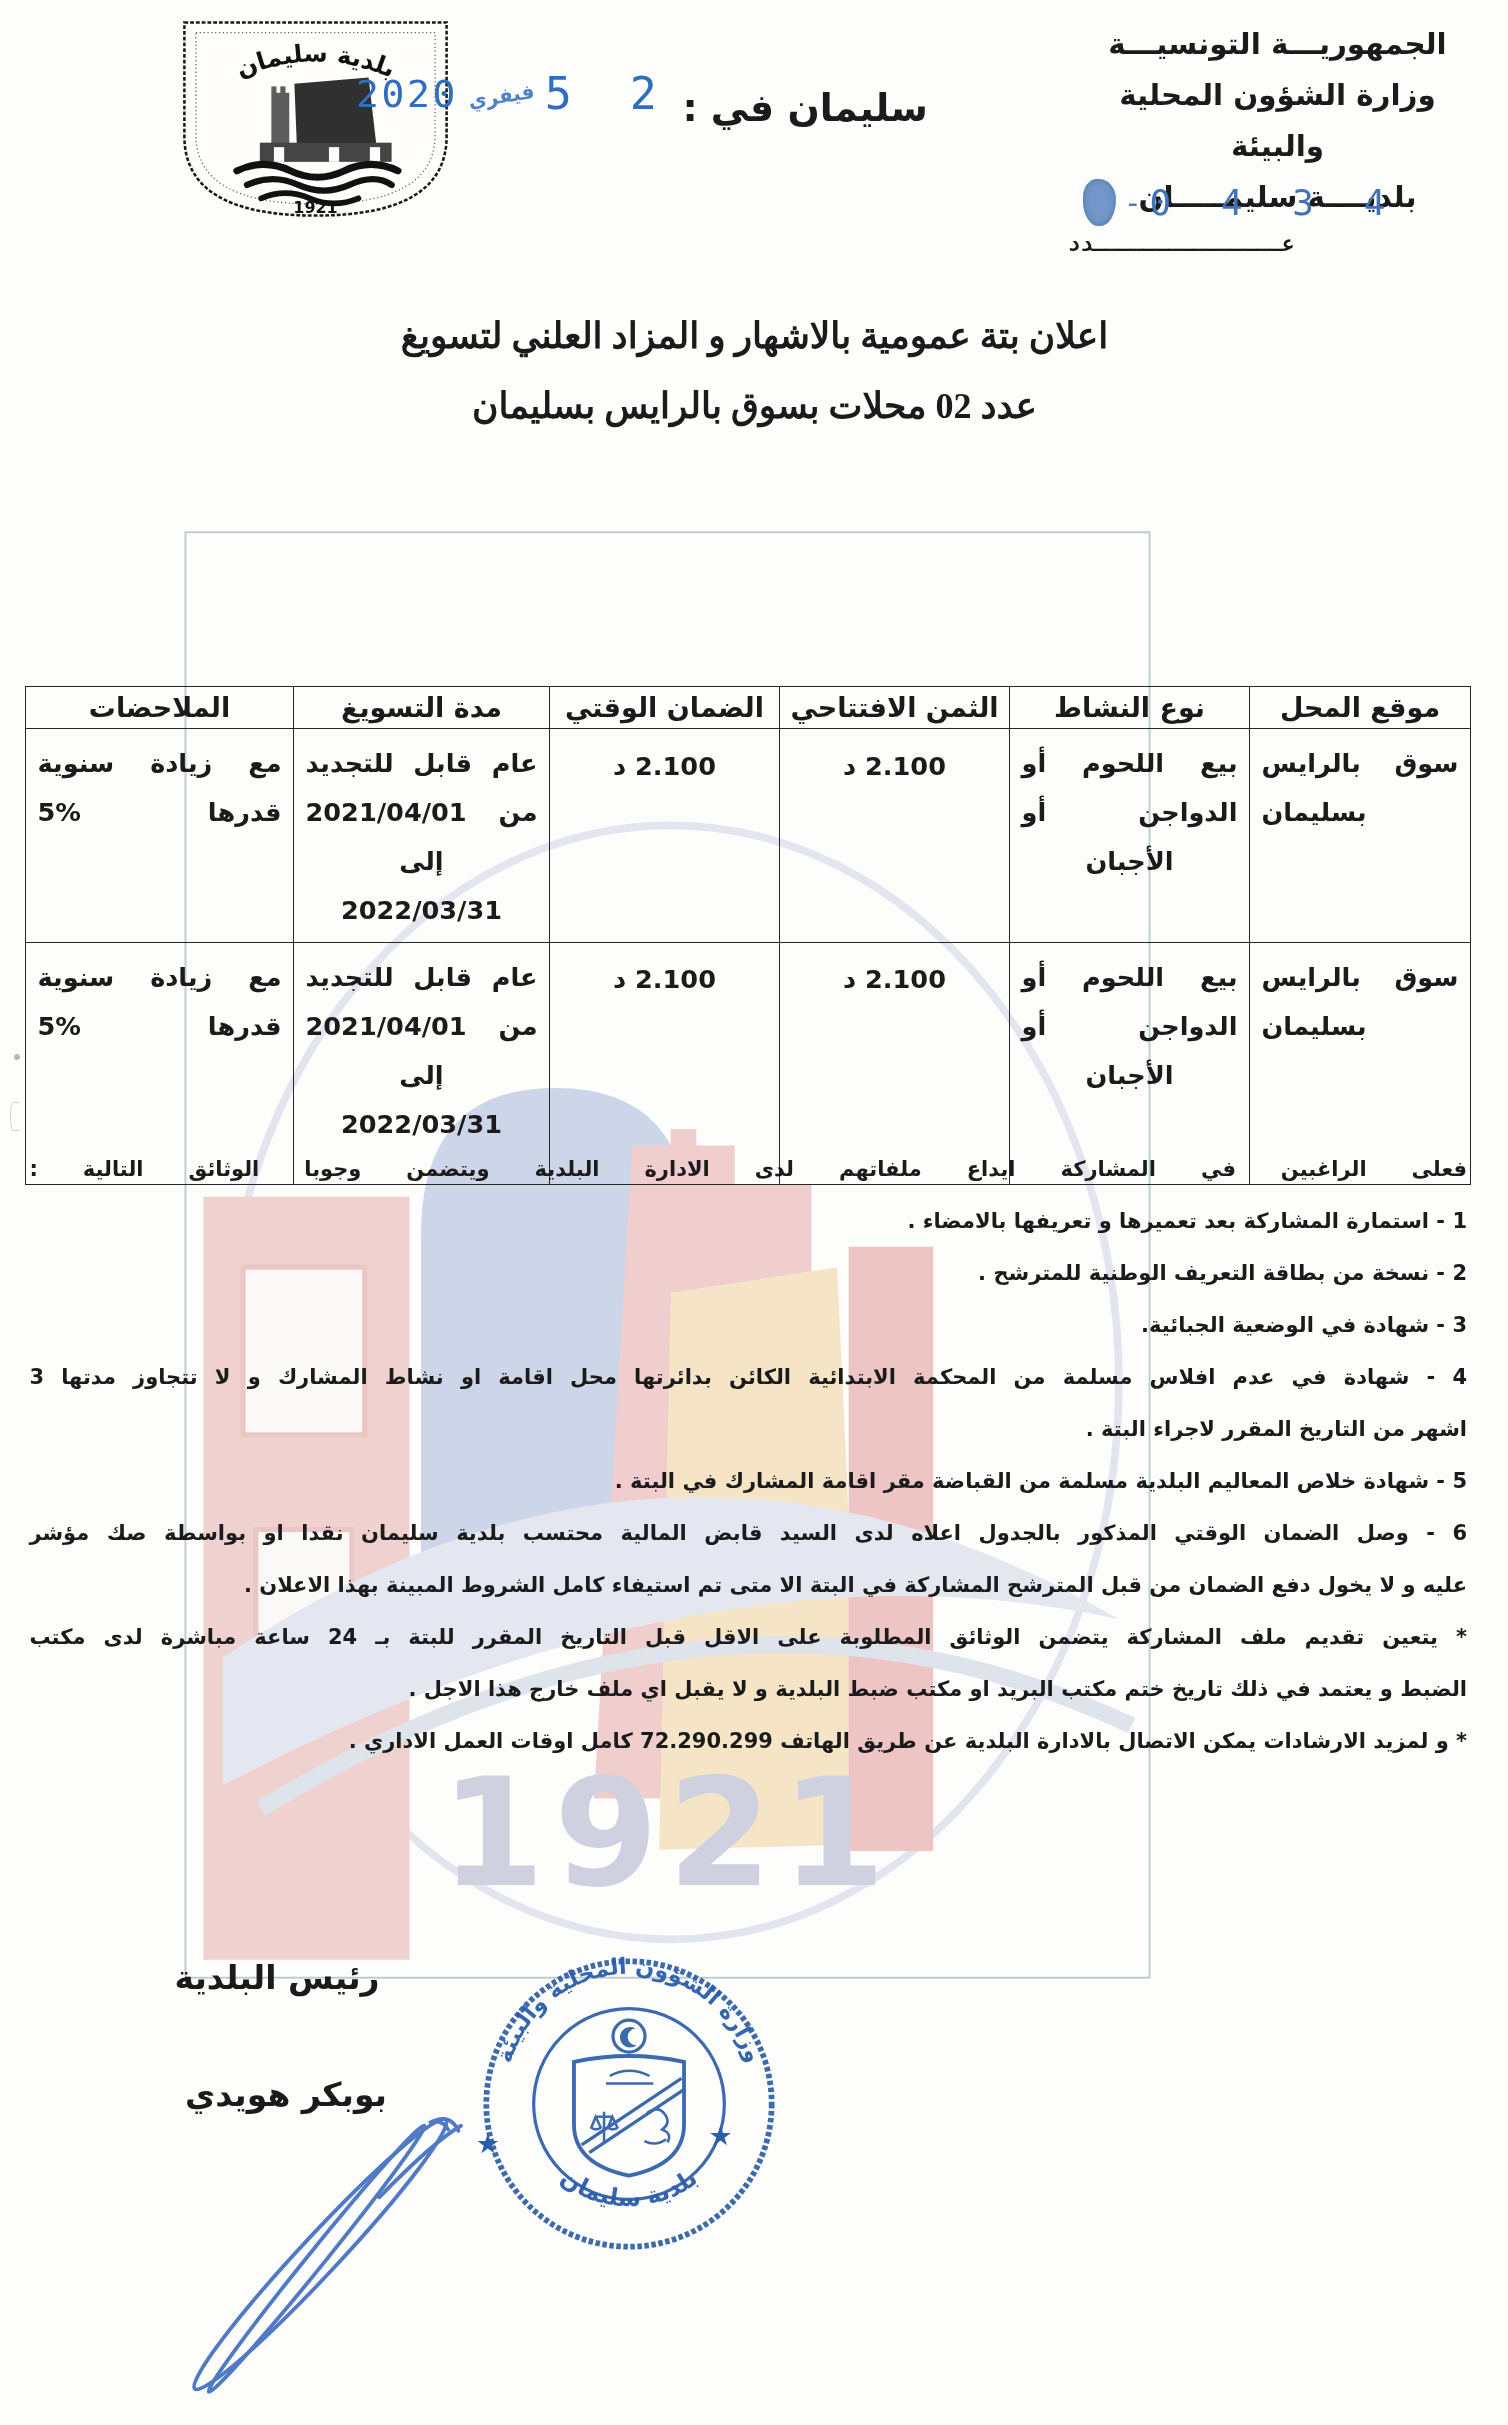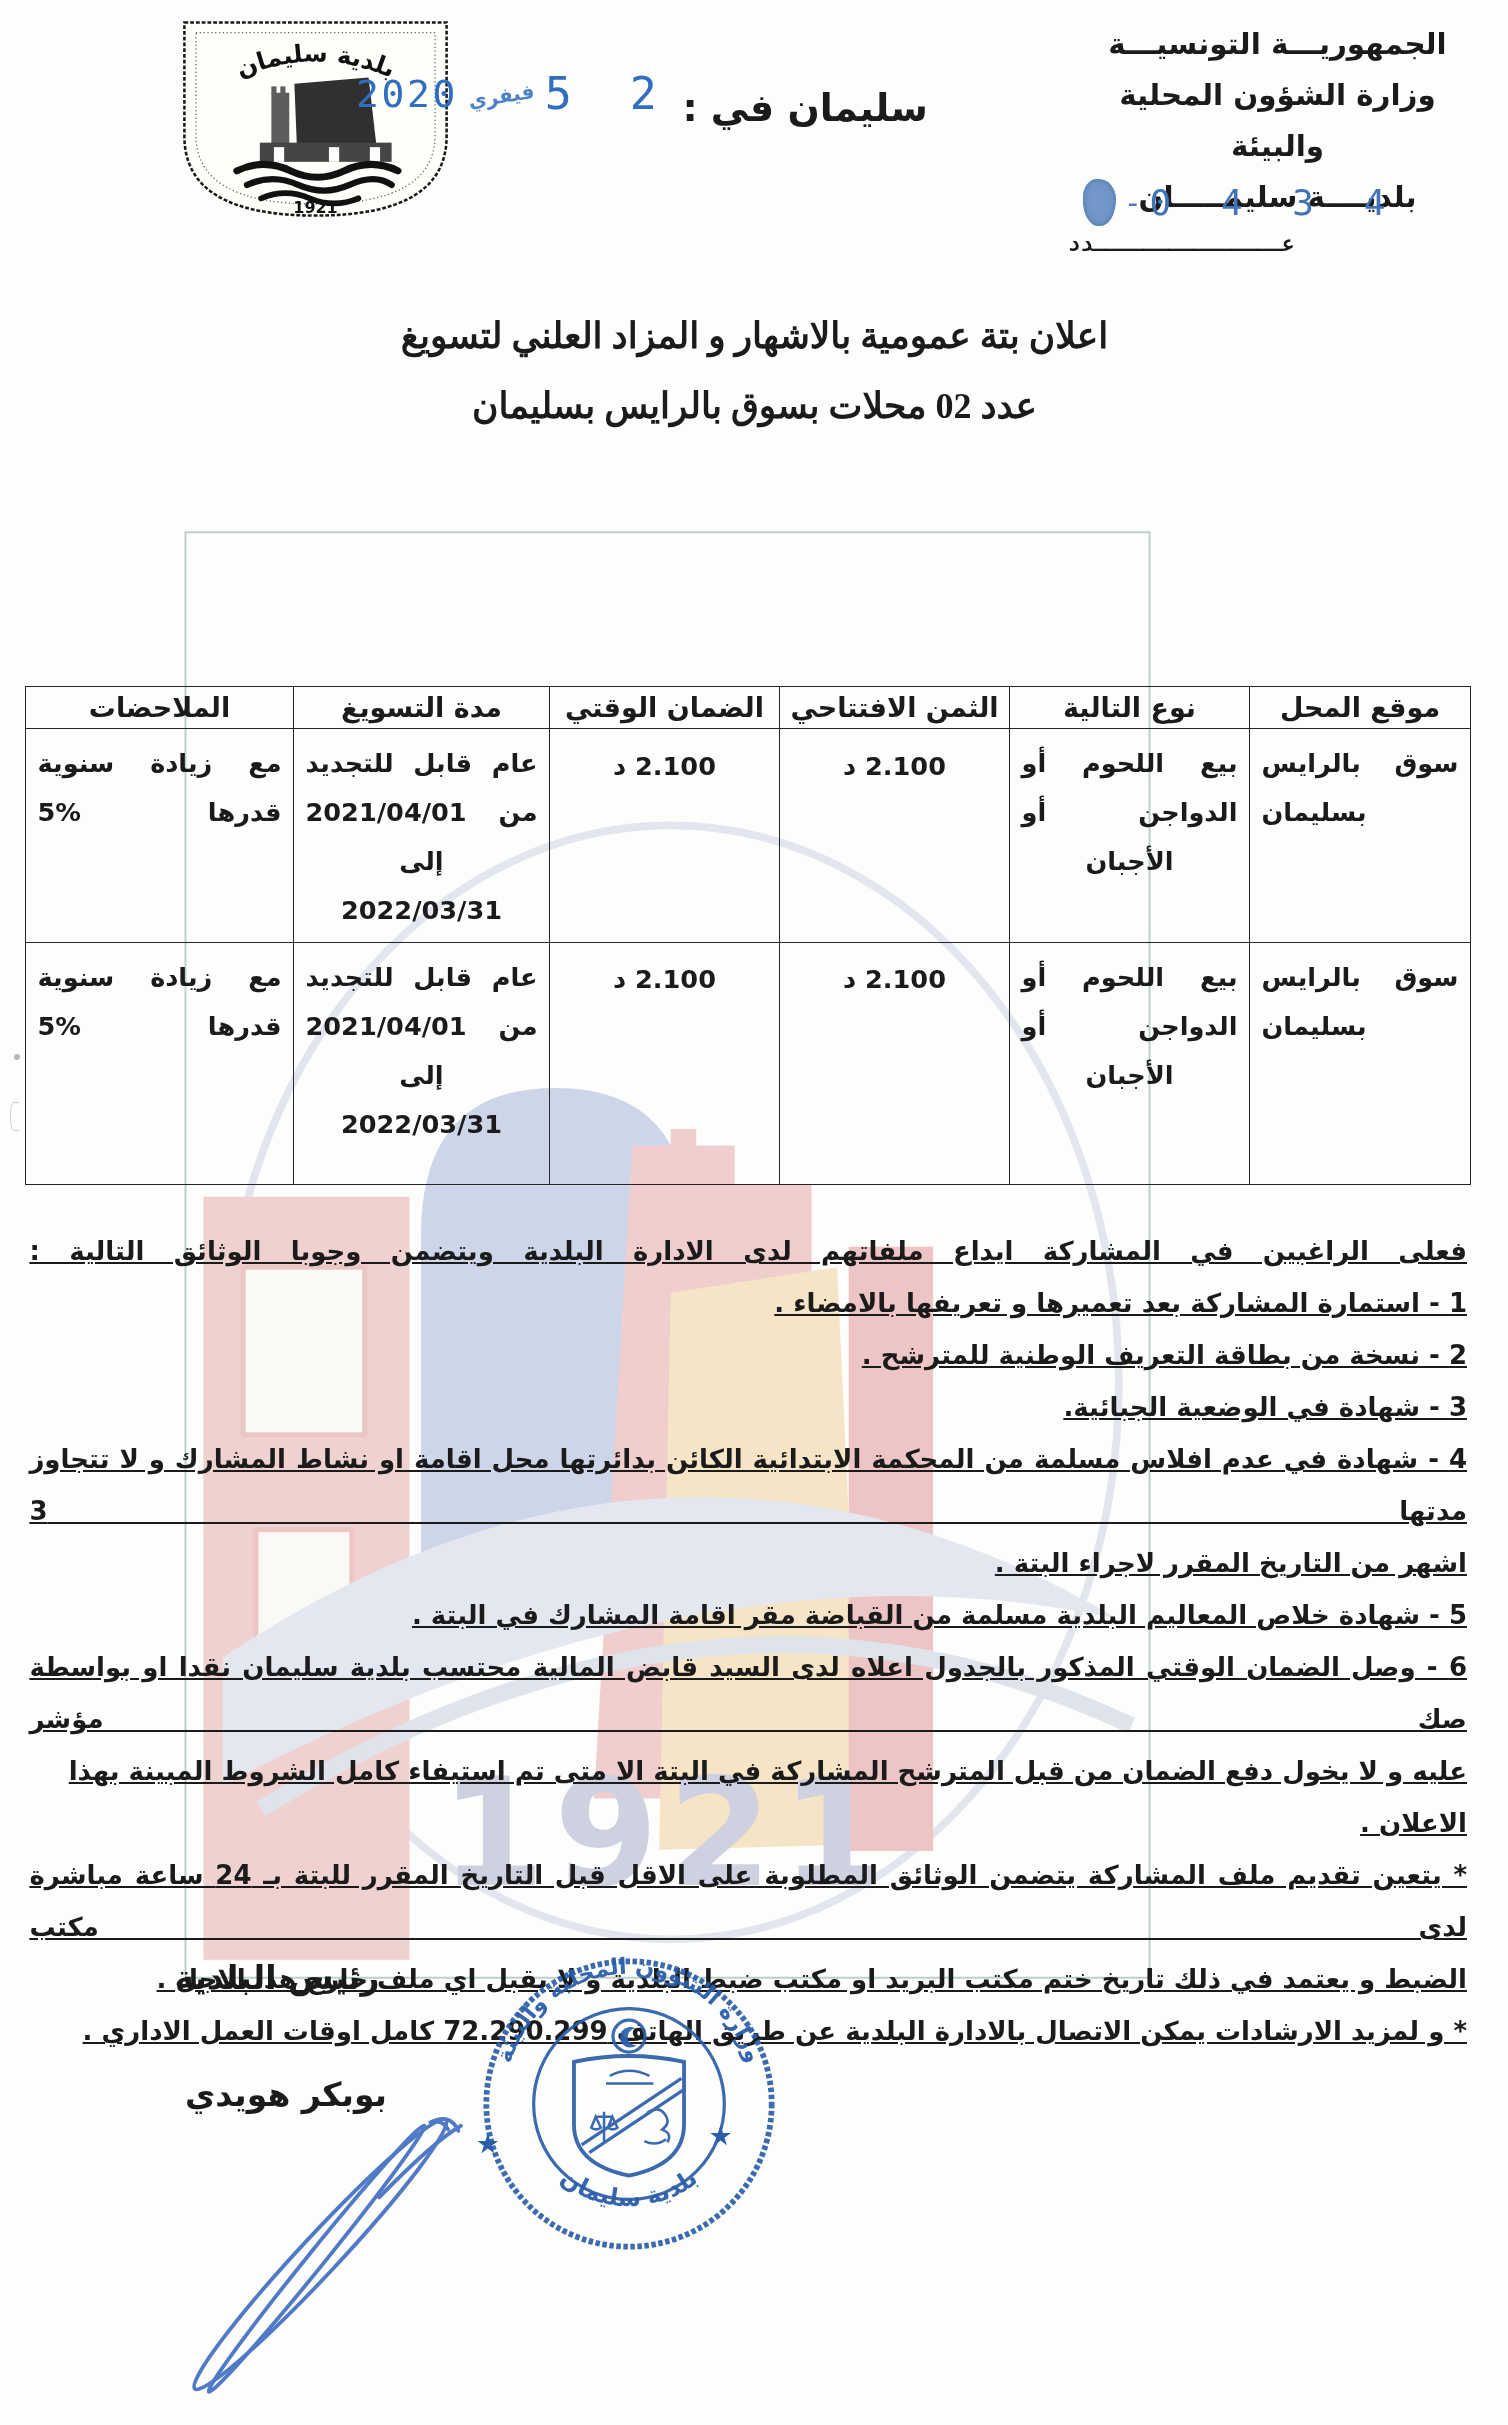--- a/index.html
+++ b/index.html
@@ -50,21 +50,21 @@
   .tb th { height:42px; text-align:center; font-size:27px; padding:3.8px 2.6px; vertical-align:middle; }
   .tb td { padding:10.2px 11.5px 6.4px 11.5px; line-height:49px; }
   .tb tr.r1 td { height:204px; }
   .tb tr.r2 td { height:242px; }
   .jl { display:block; text-align:justify; text-align-last:justify; }
   .ll { display:block; text-align:left; }
   .cl { display:block; text-align:center; }
   .price { display:block; text-align:center; margin-top:2.6px; }
 
   
-  .docs { top:1225px; right:42px; left:29.4px; font-size:26px; line-height:52px;text-decoration:underline; }
+  .docs { top:1143px; right:42px; left:29.4px; font-size:21px; line-height:52px; }
 
   
   .sig-title { top:1958px; left:168px; width:218px; text-align:center; font-size:33px; }
   .sig-name  { top:2075px; left:159px; width:254px; text-align:center; font-size:33px; }
   .sig-draw  { top:2104px; left:159px; width:333px; height:294px; }
   .seal-box  { top:1953px; left:478px; width:302px; height:302px; }
 
   
   .speck1 { top:1054px; left:14px; width:6.4px; height:6.4px; border-radius:50%; background:#8a8a8a; opacity:.6; }
   .speck2 { top:1102px; left:10.2px; width:9px; height:29.4px; border:1.9px solid #9a9a9a; border-right:none; border-radius:40% 0 0 40%; opacity:.45; }
@@ -145,21 +145,21 @@
       <col style="width:221px">
         <col style="width:240px">
         <col style="width:230px">
       <col style="width:230px">
         <col style="width:256px">
         <col style="width:268px">
     </colgroup>
     <tbody>
         <tr>
       <th>موقع المحل</th>
-      <th>نوع التالية</th>
+      <th>نوع النشاط</th>
       <th>الثمن الافتتاحي</th>
       <th>الضمان الوقتي</th>
       <th>مدة التسويغ</th>
       <th>الملاحضات</th>
     </tr>
     <tr class="r1">
       <td>
         <span class="jl">سوق بالرايس</span>
         <span class="ll">بسليمان</span>
       </td>

